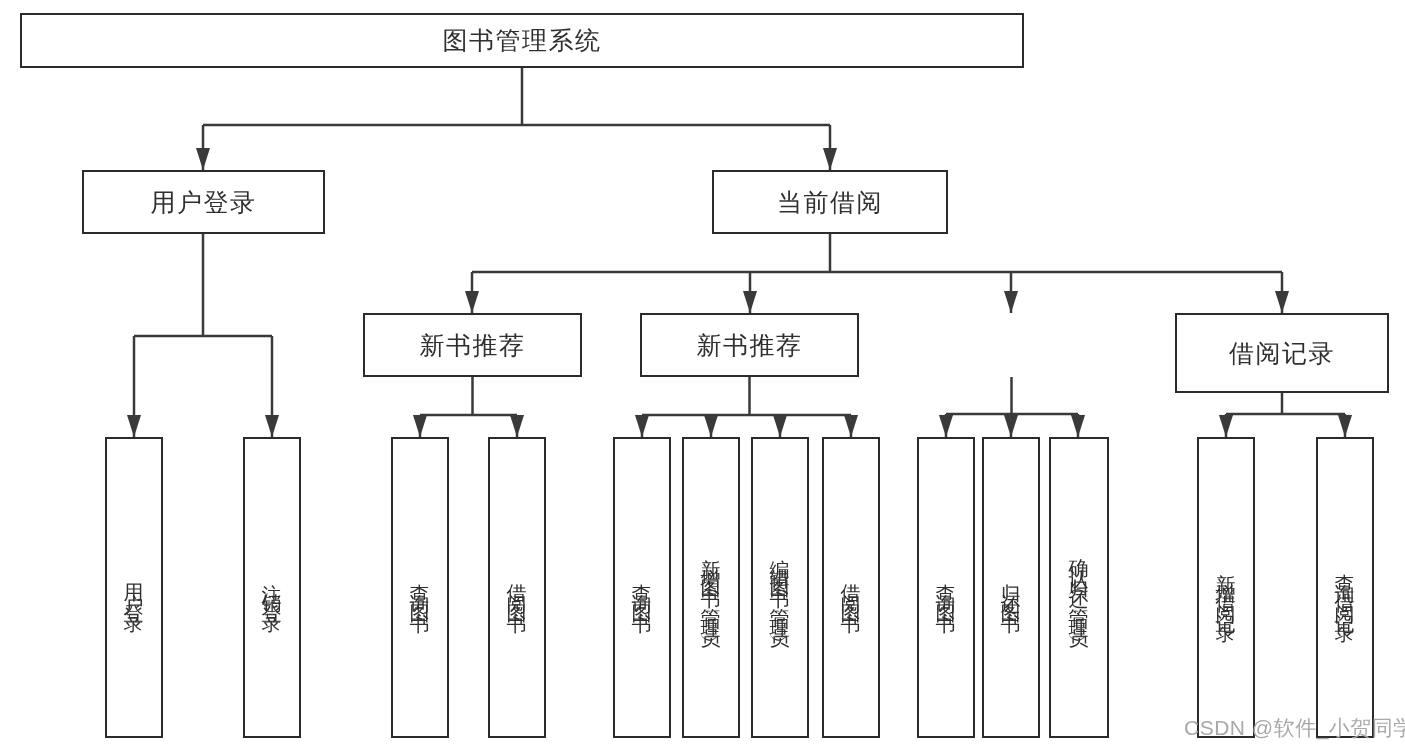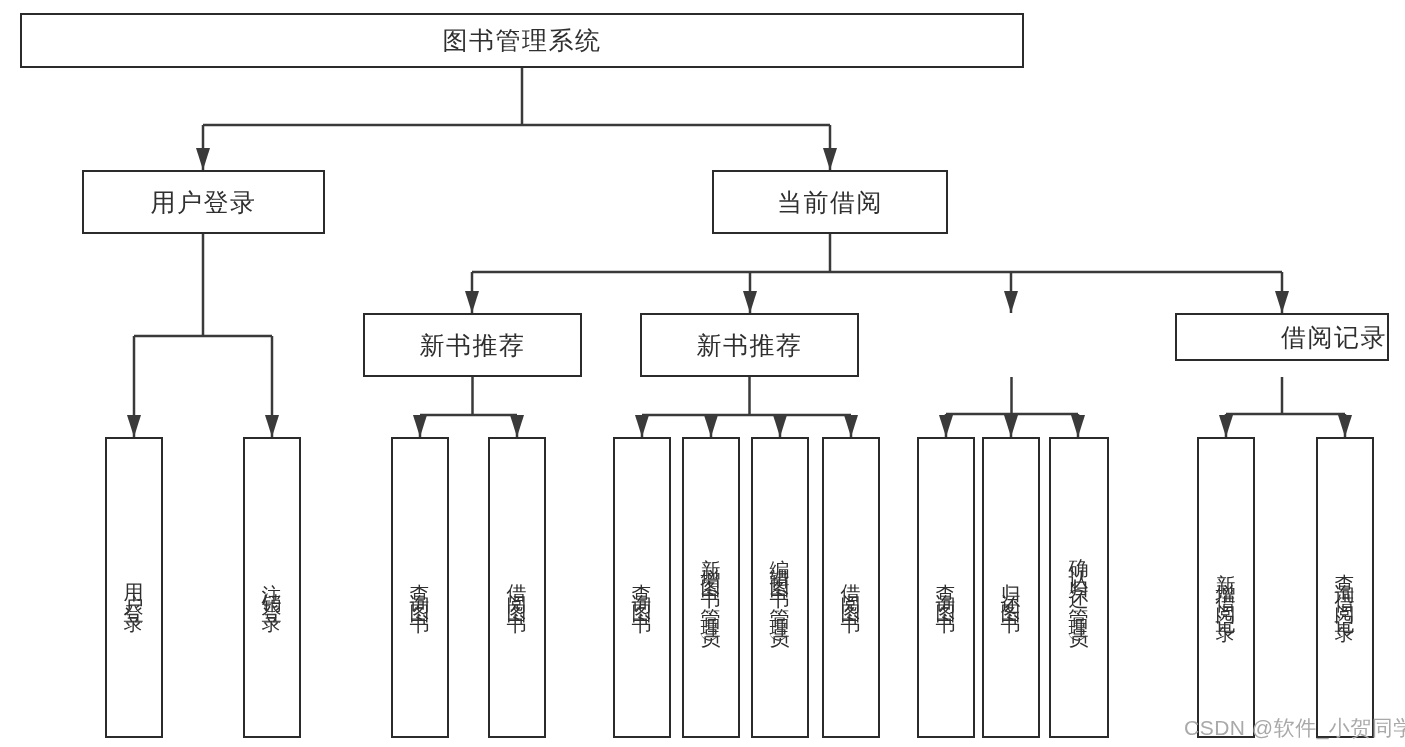--- a/index.html
+++ b/index.html
@@ -120,21 +120,21 @@
   <div class="node" style="left:712px; top:170px; width:236px; height:64px;">
     <span class="h-label">当前借阅</span>
   </div>
 
   <div class="node" style="left:363px; top:313px; width:219px; height:64px;">
     <span class="h-label">新书推荐</span>
   </div>
   <div class="node" style="left:640px; top:313px; width:219px; height:64px;">
     <span class="h-label">新书推荐</span>
   </div>
-  <div class="node" style="left:1175px; top:313px; width:214px; height:48px;justify-content:flex-end;">
+  <div class="node" style="left:1175px; top:313px; width:214px; height:80px;">
     <span class="h-label">借阅记录</span>
   </div>
 
   <div class="node leaf" style="left:105px; top:437px; width:58px; height:301px;">
     <span class="vtext">用户登录</span>
   </div>
   <div class="node leaf" style="left:243px; top:437px; width:58px; height:301px;">
     <span class="vtext">注销登录</span>
   </div>
 

